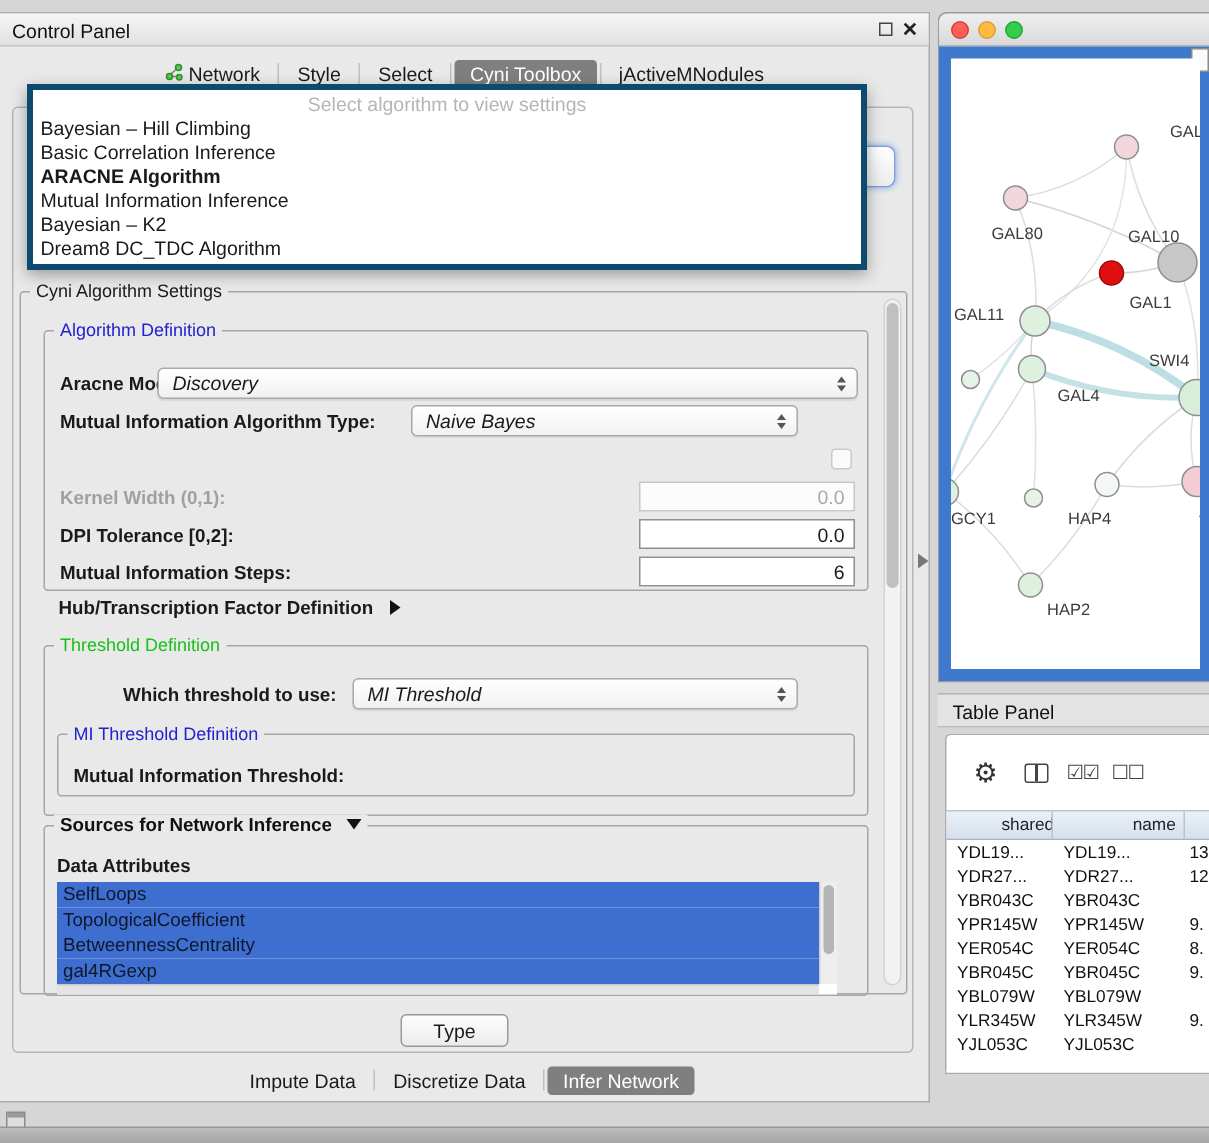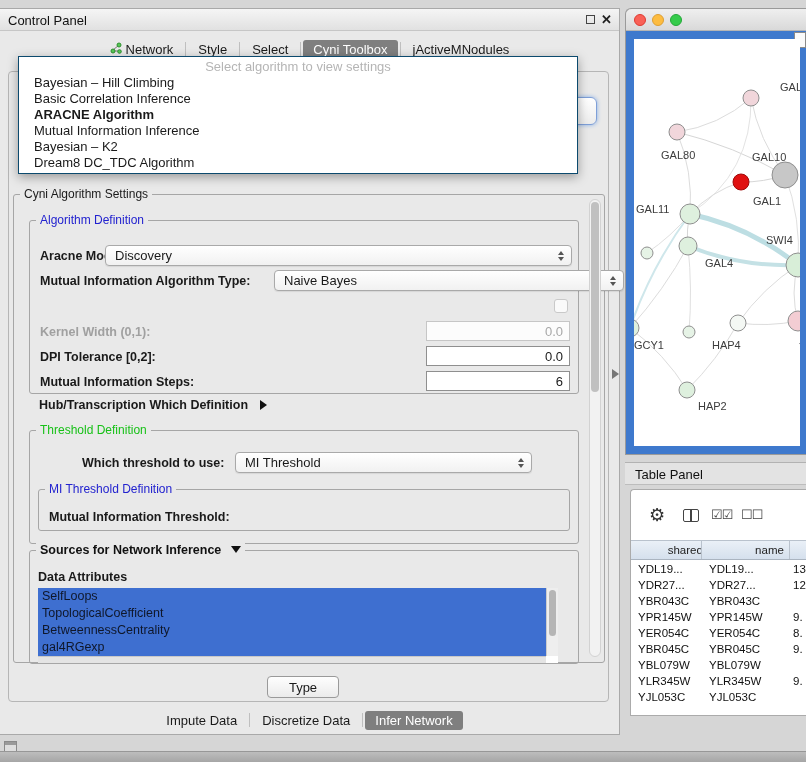--- a/index.html
+++ b/index.html
@@ -25,38 +25,38 @@
   .tab.selected { background:var(--tab-selected-bg,#7f7f7f); color:#ffffff; }
   .tab-sep { width:1px; height:14px; background:#bfbfbf; margin:0 2px; }
   .content-border { position:absolute; left:8px; top:62px; width:601px; height:631px;
     border:1px solid #b6b6b6; border-radius:4px; }
   
   .combo-fragment { position:absolute; left:561px; top:88px; width:36px; height:28px;
     border-radius:6px; border:1px solid #7e9fd8; box-shadow:0 0 4px #86aee6;
     background:linear-gradient(#fff,#ececec); z-index:5; }
   
   .dropdown { position:absolute; left:18px; top:47px; width:560px; background:#fff;
-    border:1px solid #0c4a6e; box-shadow:0 3px 10px rgba(0,0,0,.35); z-index:40; padding:2px 12px; }
+    border:4px solid #0c4a6e; box-shadow:0 3px 10px rgba(0,0,0,.35); z-index:40; padding:2px 2px; }
   .dd-placeholder { height:16px; line-height:16px; text-align:center; color:#b5b5b5; font-size:13px; }
   .dd-item { height:16px; line-height:16px; padding-left:3px; font-size:13px; white-space:nowrap; }
   .dd-item.selected { font-weight:bold; }
   
   .group { position:absolute; border:1px solid #a6a6a6; border-radius:3px; }
   .gtitle { position:absolute; top:-8px; left:6px; background:#e9e9e9; padding:0 4px;
     font-size:12px; white-space:nowrap; }
   .gtitle.blue { color:var(--group-title-blue,#2222cf); }
   .gtitle.green { color:var(--group-title-green,#17c117); }
   .gtitle.bold { font-weight:bold; color:#111; font-size:12.5px; }
   .settings-group { left:13px; top:185px; width:592px; height:469px; }
   .lbl { position:absolute; font-size:12.5px; white-space:nowrap; }
   .b { font-weight:bold; }
   .dis { color:#a0a0a0; }
   .combo { position:absolute; height:21px; display:flex; align-items:center; padding-left:9px;
     font-size:13px; border:1px solid #a9a9a9; border-radius:4px;
-    background:linear-gradient(#ffffff,#f1f1f1); box-shadow:0 1px 1px rgba(0,0,0,.08); }
+    background:linear-gradient(#ffffff,#f1f1f1); box-shadow:0 1px 1px rgba(0,0,0,.08);font-style:italic; }
   .stepper { margin-left:auto; margin-right:7px; display:flex; flex-direction:column; gap:2px; }
   .tri-up { width:0; height:0; border-left:3.5px solid transparent; border-right:3.5px solid transparent; border-bottom:4px solid #555; }
   .tri-down { width:0; height:0; border-left:3.5px solid transparent; border-right:3.5px solid transparent; border-top:4px solid #555; }
   .field { position:absolute; height:20px; border:1px solid #8f8f8f; background:#fff;
     display:flex; align-items:center; justify-content:flex-end; padding-right:6px; font-size:13px; }
   .field.disabled { border-color:#c6c6c6; color:#a8a8a8; background:#fcfcfc; }
   .checkbox.disabled { position:absolute; width:14px; height:14px; border:1px solid #c9c9c9;
     border-radius:3px; background:#fafafa; }
   .tri-right { display:inline-block; width:0; height:0; border-left:7px solid #111;
     border-top:5px solid transparent; border-bottom:5px solid transparent; margin-left:8px; vertical-align:-1px; }
@@ -184,21 +184,21 @@
       <span class="lbl b" style="left:10px; top:28px;">Aracne Mode:</span>
       <div class="combo" style="left:75px; top:24px; width:467px;">
         <span>Discovery</span>
         <span class="stepper">
             <span class="tri-up"></span>
             <span class="tri-down"></span>
           </span>
       </div>
 
       <span class="lbl b" style="left:10px; top:53px;">Mutual Information Algorithm Type:</span>
-      <div class="combo" style="left:244px; top:49px; width:350px;">
+      <div class="combo" style="left:244px; top:49px; width:258px;">
         <span>Naive Bayes</span>
         <span class="stepper">
             <span class="tri-up"></span>
             <span class="tri-down"></span>
           </span>
       </div>
 
       <span class="checkbox disabled" style="left:524px; top:78px;"></span>
 
       <span class="lbl b dis" style="left:10px; top:104px;">Kernel Width (0,1):</span>
@@ -211,21 +211,21 @@
         <span>0.0</span>
       </div>
 
       <span class="lbl b" style="left:10px; top:154px;">Mutual Information Steps:</span>
       <div class="field" style="left:396px; top:150px; width:144px;">
         <span>6</span>
       </div>
     </div>
 
     <span class="lbl b" style="left:25px; top:203px;">
-      <span>Hub/Transcription Which Definition</span>
+      <span>Hub/Transcription Factor Definition</span>
       <span class="tri-right"></span>
     </span>
 
     <div class="group" style="left:15px; top:235px; width:550px; height:114px;">
       <span class="gtitle green">Threshold Definition</span>
 
       <span class="lbl b" style="left:52px; top:25px;">Which threshold to use:</span>
       <div class="combo" style="left:205px; top:21px; width:297px;">
         <span>MI Threshold</span>
         <span class="stepper">

